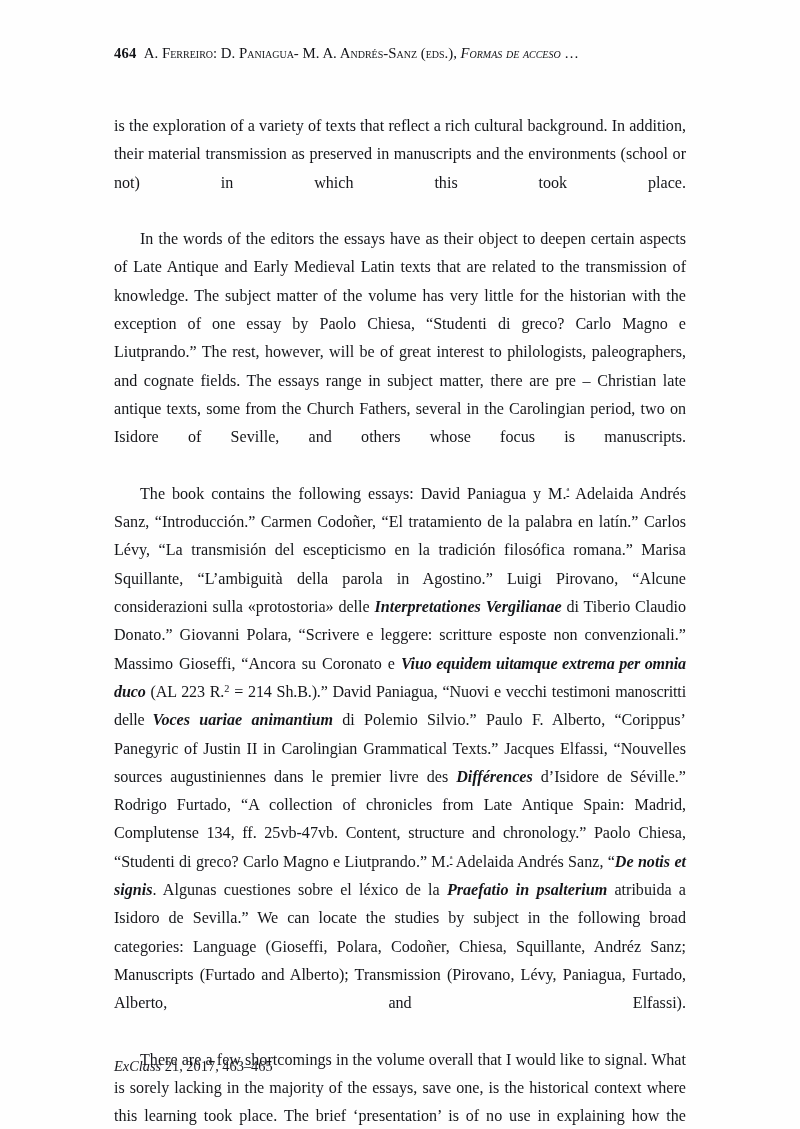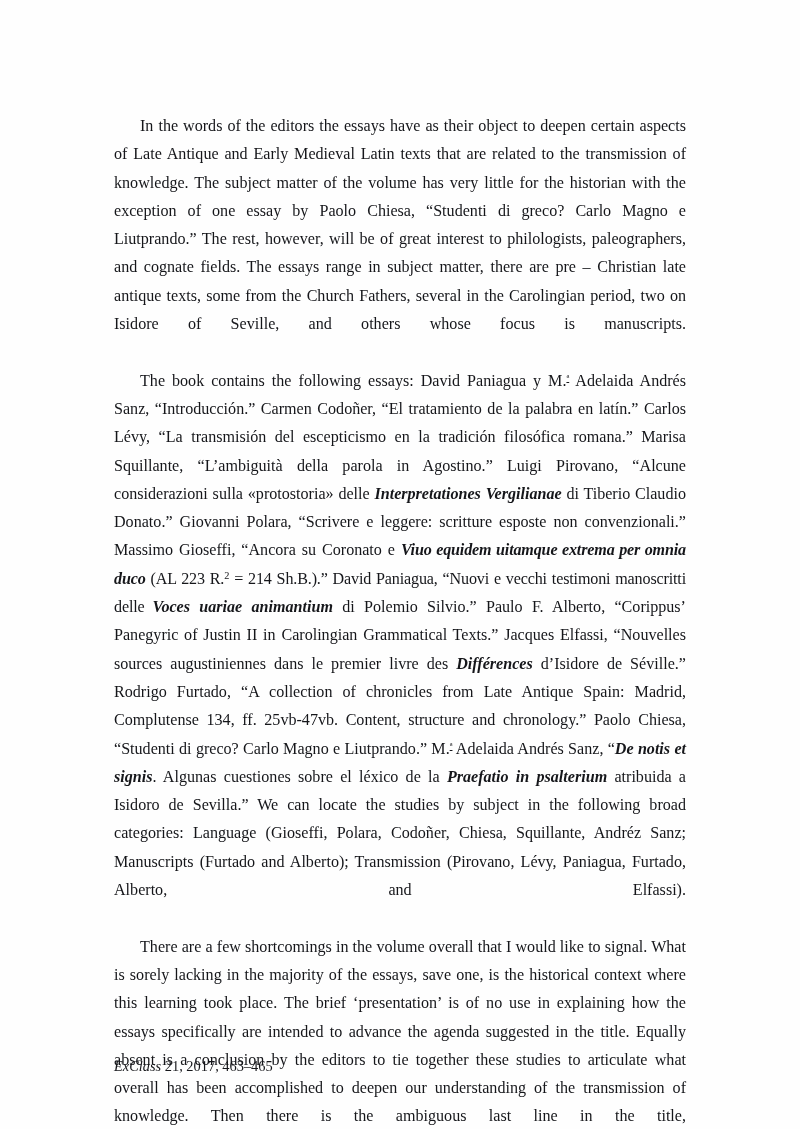--- a/index.html
+++ b/index.html
@@ -92,23 +92,27 @@
     white-space: nowrap;
     color: #15161a;
   }
   .footer .journal { font-style: italic; }
 </style>
 </head>
 <body>
 
 <div class="page">
 
+  <div class="running-head">
+    <span class="folio">464</span><span>&nbsp; </span><span class="sc">A. Ferreiro</span><span>:</span><span> </span><span class="sc">D. Paniagua- M. A. Andrés-Sanz</span><span> </span><span class="sc">(eds.),</span><span> </span><span class="rh-title">Formas de acceso</span><span> </span><span>…</span>
+  </div>
 
   <div class="textblock">
 
+    <p class="para"><span>is the exploration of a variety of texts that reflect a rich cultural background. In addition, their material transmission as preserved in manuscripts and the environments (school or not) in which this took place.</span></p>
 
     <p class="para indent"><span>In the words of the editors the essays have as their object to deepen certain aspects of Late Antique and Early Medieval Latin texts that are related to the transmission of knowledge. The subject matter of the volume has very little for the historian with the exception of one essay by Paolo Chiesa, “Studenti di greco? Carlo Magno e Liutprando.” The rest, however, will be of great interest to philologists, paleographers, and cognate fields. The essays range in subject matter, there are pre – Christian late antique texts, some from the Church Fathers, several in the Carolingian period, two on Isidore of Seville, and others whose focus is manuscripts.</span></p>
 
     <p class="para indent"><span>The book contains the following essays: David Paniagua y M.</span><sup class="ord">ª</sup><span> Adelaida Andrés Sanz, “Introducción.” Carmen Codoñer, “El tratamiento de la palabra en latín.” Carlos Lévy, “La transmisión del escepticismo en la tradición filosófica romana.” Marisa Squillante, “L’ambiguità della parola in Agostino.” Luigi Pirovano, “Alcune considerazioni sulla «protostoria» delle </span><i>Interpretationes Vergilianae</i><span> di Tiberio Claudio Donato.” Giovanni Polara, “Scrivere e leggere: scritture esposte non convenzionali.” Massimo Gioseffi, “Ancora su Coronato e </span><i class="tight">Viuo equidem uitamque extrema per omnia duco</i><span class="tight"> (AL 223 R.</span><sup class="num">2</sup><span class="tight"> = 214 Sh.B.).” David Paniagua, “Nuovi e vecchi testimoni manoscritti delle </span><i>Voces uariae animantium</i><span> di Polemio Silvio.” Paulo F. Alberto, “Corippus’ Panegyric of Justin II in Carolingian Grammatical Texts.” Jacques Elfassi, “Nouvelles sources augustiniennes dans le premier livre des </span><i>Différences</i><span> d’Isidore de Séville.” Rodrigo Furtado, “A collection of chronicles from Late Antique Spain: Madrid, Complutense 134, ff. 25vb-47vb. Content, structure and chronology.” Paolo Chiesa, “Studenti di greco? Carlo Magno e Liutprando.” M.</span><sup class="ord">ª</sup><span> Adelaida Andrés Sanz, “</span><i>De notis et signis</i><span>. Algunas cuestiones sobre el léxico de la </span><i>Praefatio in psalterium</i><span> atribuida a Isidoro de Sevilla.” We can locate the studies by subject in the following broad categories: Language (Gioseffi, Polara, Codoñer, Chiesa, Squillante, Andréz Sanz; Manuscripts (Furtado and Alberto); Transmission (Pirovano, Lévy, Paniagua, Furtado, Alberto, and Elfassi).</span></p>
 
     <p class="para indent"><span>There are a few shortcomings in the volume overall that I would like to signal. What is sorely lacking in the majority of the essays, save one, is the historical context where this learning took place. The brief ‘presentation’ is of no use in explaining how the essays specifically are intended to advance the agenda suggested in the title. Equally absent is a conclusion by the editors to tie together these studies to articulate what overall has been accomplished to deepen our understanding of the transmission of knowledge. Then there is the ambiguous last line in the title, </span></p>
 
   </div>
 
   <div class="footer">

